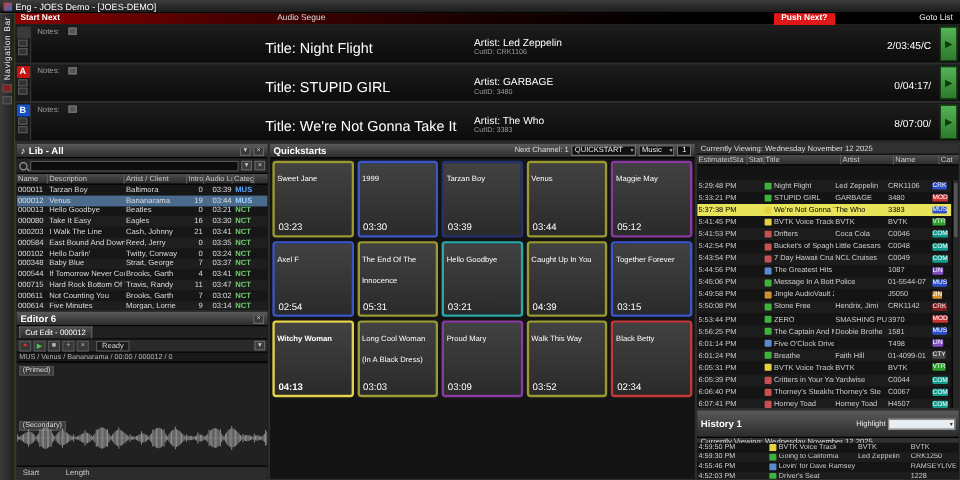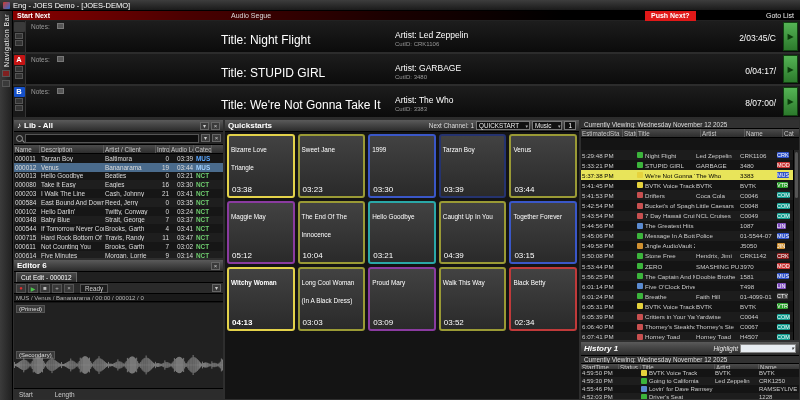--- a/index.html
+++ b/index.html
@@ -117,21 +117,21 @@
   .s-title{overflow:hidden;}
   .s-art{width:44px;overflow:hidden;padding:0 1px;}
   .s-name{width:38px;overflow:hidden;padding:0 1px;}
   .s-catw{width:16px;}
   .s-chip{width:14px;height:7px;border-radius:1px;font-size:5.5px;color:#fff;text-align:center;line-height:7px;overflow:hidden;}
   .sch-scroll{position:absolute;right:0;top:30px;bottom:0;width:6px;background:#262626;border-left:1px solid #000;}
   .sch-thumb{position:absolute;left:1px;right:1px;top:2px;height:46px;background:#555;border-radius:2px;}
 
   
   #history{left:580px;top:341px;width:220px;height:59px;}
-  #history .panel-header{height:14px;font-style:italic;}
+  #history .panel-header{height:23px;}
   #history .viewing{height:8px;line-height:8px;}
   .his-hdr{height:8px;}
   .his-hdr span{line-height:8px;}
   .his-hdr span:nth-of-type(1){width:38px;}
   .his-hdr span:nth-of-type(2){width:22px;}
   .his-hdr span:nth-of-type(3){flex:1;}
   .his-hdr span:nth-of-type(4){width:44px;}
   .his-hdr span:nth-of-type(5){width:40px;border-right:0;}
   .his-rows{position:absolute;left:0;right:0;top:27px;bottom:0;overflow:hidden;background:#141414;}
   .his-row{display:flex;height:8px;align-items:center;font-size:6px;color:#ccc;white-space:nowrap;}
@@ -600,24 +600,20 @@
       <span class="panel-title">Quickstarts</span>
       <span class="hdr-right">
         <span class="qs-ctrl">Next Channel: 1</span>
         <span class="qs-dd">QUICKSTART</span>
         <span class="qs-dd">Music</span>
         <span class="qs-page">1</span>
       </span>
     </div>
     <div class="qs-grid">
 
-        <div class="qs-tile" style="border-color: rgb(227, 210, 74);">
-          <span class="qs-title">Bizarre Love Triangle</span>
-          <span class="qs-time">03:38</span>
-        </div>
 
         <div class="qs-tile" style="border-color: rgb(154, 154, 53);">
           <span class="qs-title">Sweet Jane</span>
           <span class="qs-time">03:23</span>
         </div>
 
         <div class="qs-tile" style="border-color: rgb(58, 87, 200);">
           <span class="qs-title">1999</span>
           <span class="qs-time">03:30</span>
         </div>
@@ -630,24 +626,28 @@
         <div class="qs-tile" style="border-color: rgb(154, 154, 53);">
           <span class="qs-title">Venus</span>
           <span class="qs-time">03:44</span>
         </div>
 
         <div class="qs-tile" style="border-color: rgb(138, 59, 160);">
           <span class="qs-title">Maggie May</span>
           <span class="qs-time">05:12</span>
         </div>
 
+        <div class="qs-tile" style="border-color: rgb(58, 87, 200);">
+          <span class="qs-title">Axel F</span>
+          <span class="qs-time">02:54</span>
+        </div>
 
         <div class="qs-tile" style="border-color: rgb(154, 154, 53);">
           <span class="qs-title">The End Of The Innocence</span>
-          <span class="qs-time">10:04</span>
+          <span class="qs-time">05:31</span>
         </div>
 
 
         <div class="qs-tile" style="border-color: rgb(42, 168, 168);">
           <span class="qs-title">Hello Goodbye</span>
           <span class="qs-time">03:21</span>
         </div>
 
         <div class="qs-tile" style="border-color: rgb(154, 154, 53);">
           <span class="qs-title">Caught Up In You</span>

